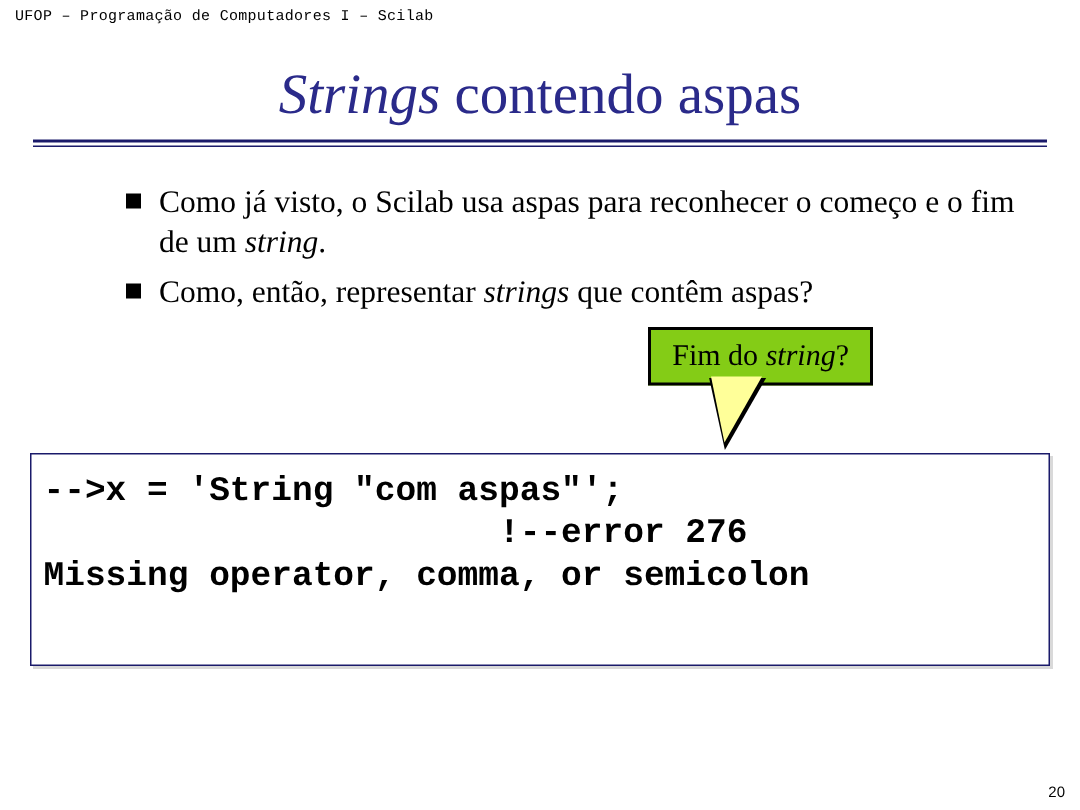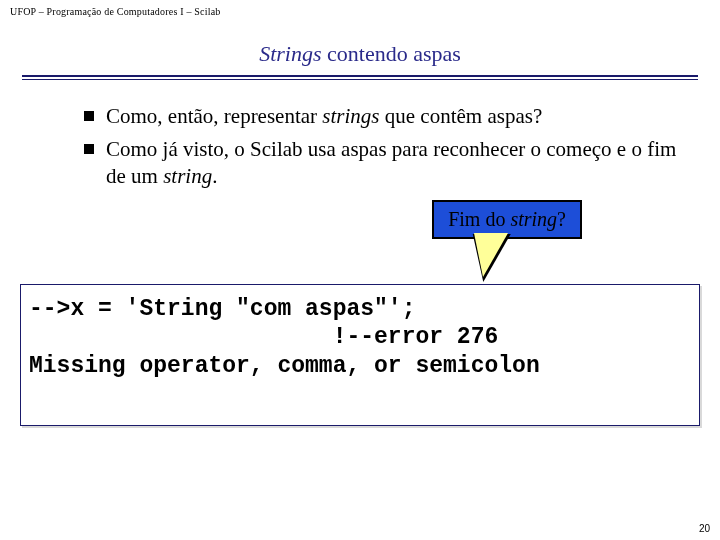--- a/index.html
+++ b/index.html
@@ -7,31 +7,31 @@
     margin: 0;
     width: 720px;
     height: 540px;
     background: #fff;
     font-family: "Times New Roman", Times, serif;
     color: #000;
     position: relative;
     overflow: hidden;
   }
   .header {
-    font-family: Liberation Serif, serif;
+    font-family: Liberation Mono, monospace;
     font-size: 10px;
     padding: 6px 10px 2px 10px;
     letter-spacing: 0.2px;
   }
   .title-wrap {
     text-align: center;
     margin-top: 22px;
   }
   .title {
-    font-size: 22px;
+    font-size: 38px;
     color: #2a2a8a;
   }
   .title .italic { font-style: italic; }
   .rule {
     margin: 8px 22px 0 22px;
     height: 4px;
     position: relative;
   }
   .rule .thick {
     position: absolute; left:0; right:0; top:0;
@@ -62,21 +62,21 @@
   .iword { font-style: italic; }
   .callout-area {
     position: relative;
     height: 86px;
     margin: 8px 40px 0 40px;
   }
   .callout {
     position: absolute;
     right: 98px;
     top: 2px;
-    background: #1d4ed8;
+    background: #84cc16;
     border: 2px solid #000;
     padding: 6px 14px;
     font-size: 20px;
     white-space: nowrap;
   }
   .callout .iword { font-style: italic; }
   .tail {
     position: absolute;
     right: 216px;
     top: 36px;
@@ -129,24 +129,24 @@
     <span class="italic">Strings</span><span> contendo aspas</span>
   </span>
 </div>
 <div class="rule">
   <div class="thick"></div>
     <div class="thin"></div>
 </div>
 
 <ul class="bullets">
   <li>
-    <span>Como, então, representar </span><span class="iword">strings</span><span> que contêm aspas?</span>
+    <span>Como já visto, o Scilab usa aspas para reconhecer o começo e o fim de um </span><span class="iword">string</span><span>.</span>
   </li>
   <li>
-    <span>Como já visto, o Scilab usa aspas para reconhecer o começo e o fim de um </span><span class="iword">string</span><span>.</span>
+    <span>Como, então, representar </span><span class="iword">strings</span><span> que contêm aspas?</span>
   </li>
 </ul>
 
 <div class="callout-area">
   <div class="callout">
     <span>Fim do </span><span class="iword">string</span><span>?</span>
   </div>
   <div class="tail"></div>
 </div>
 

